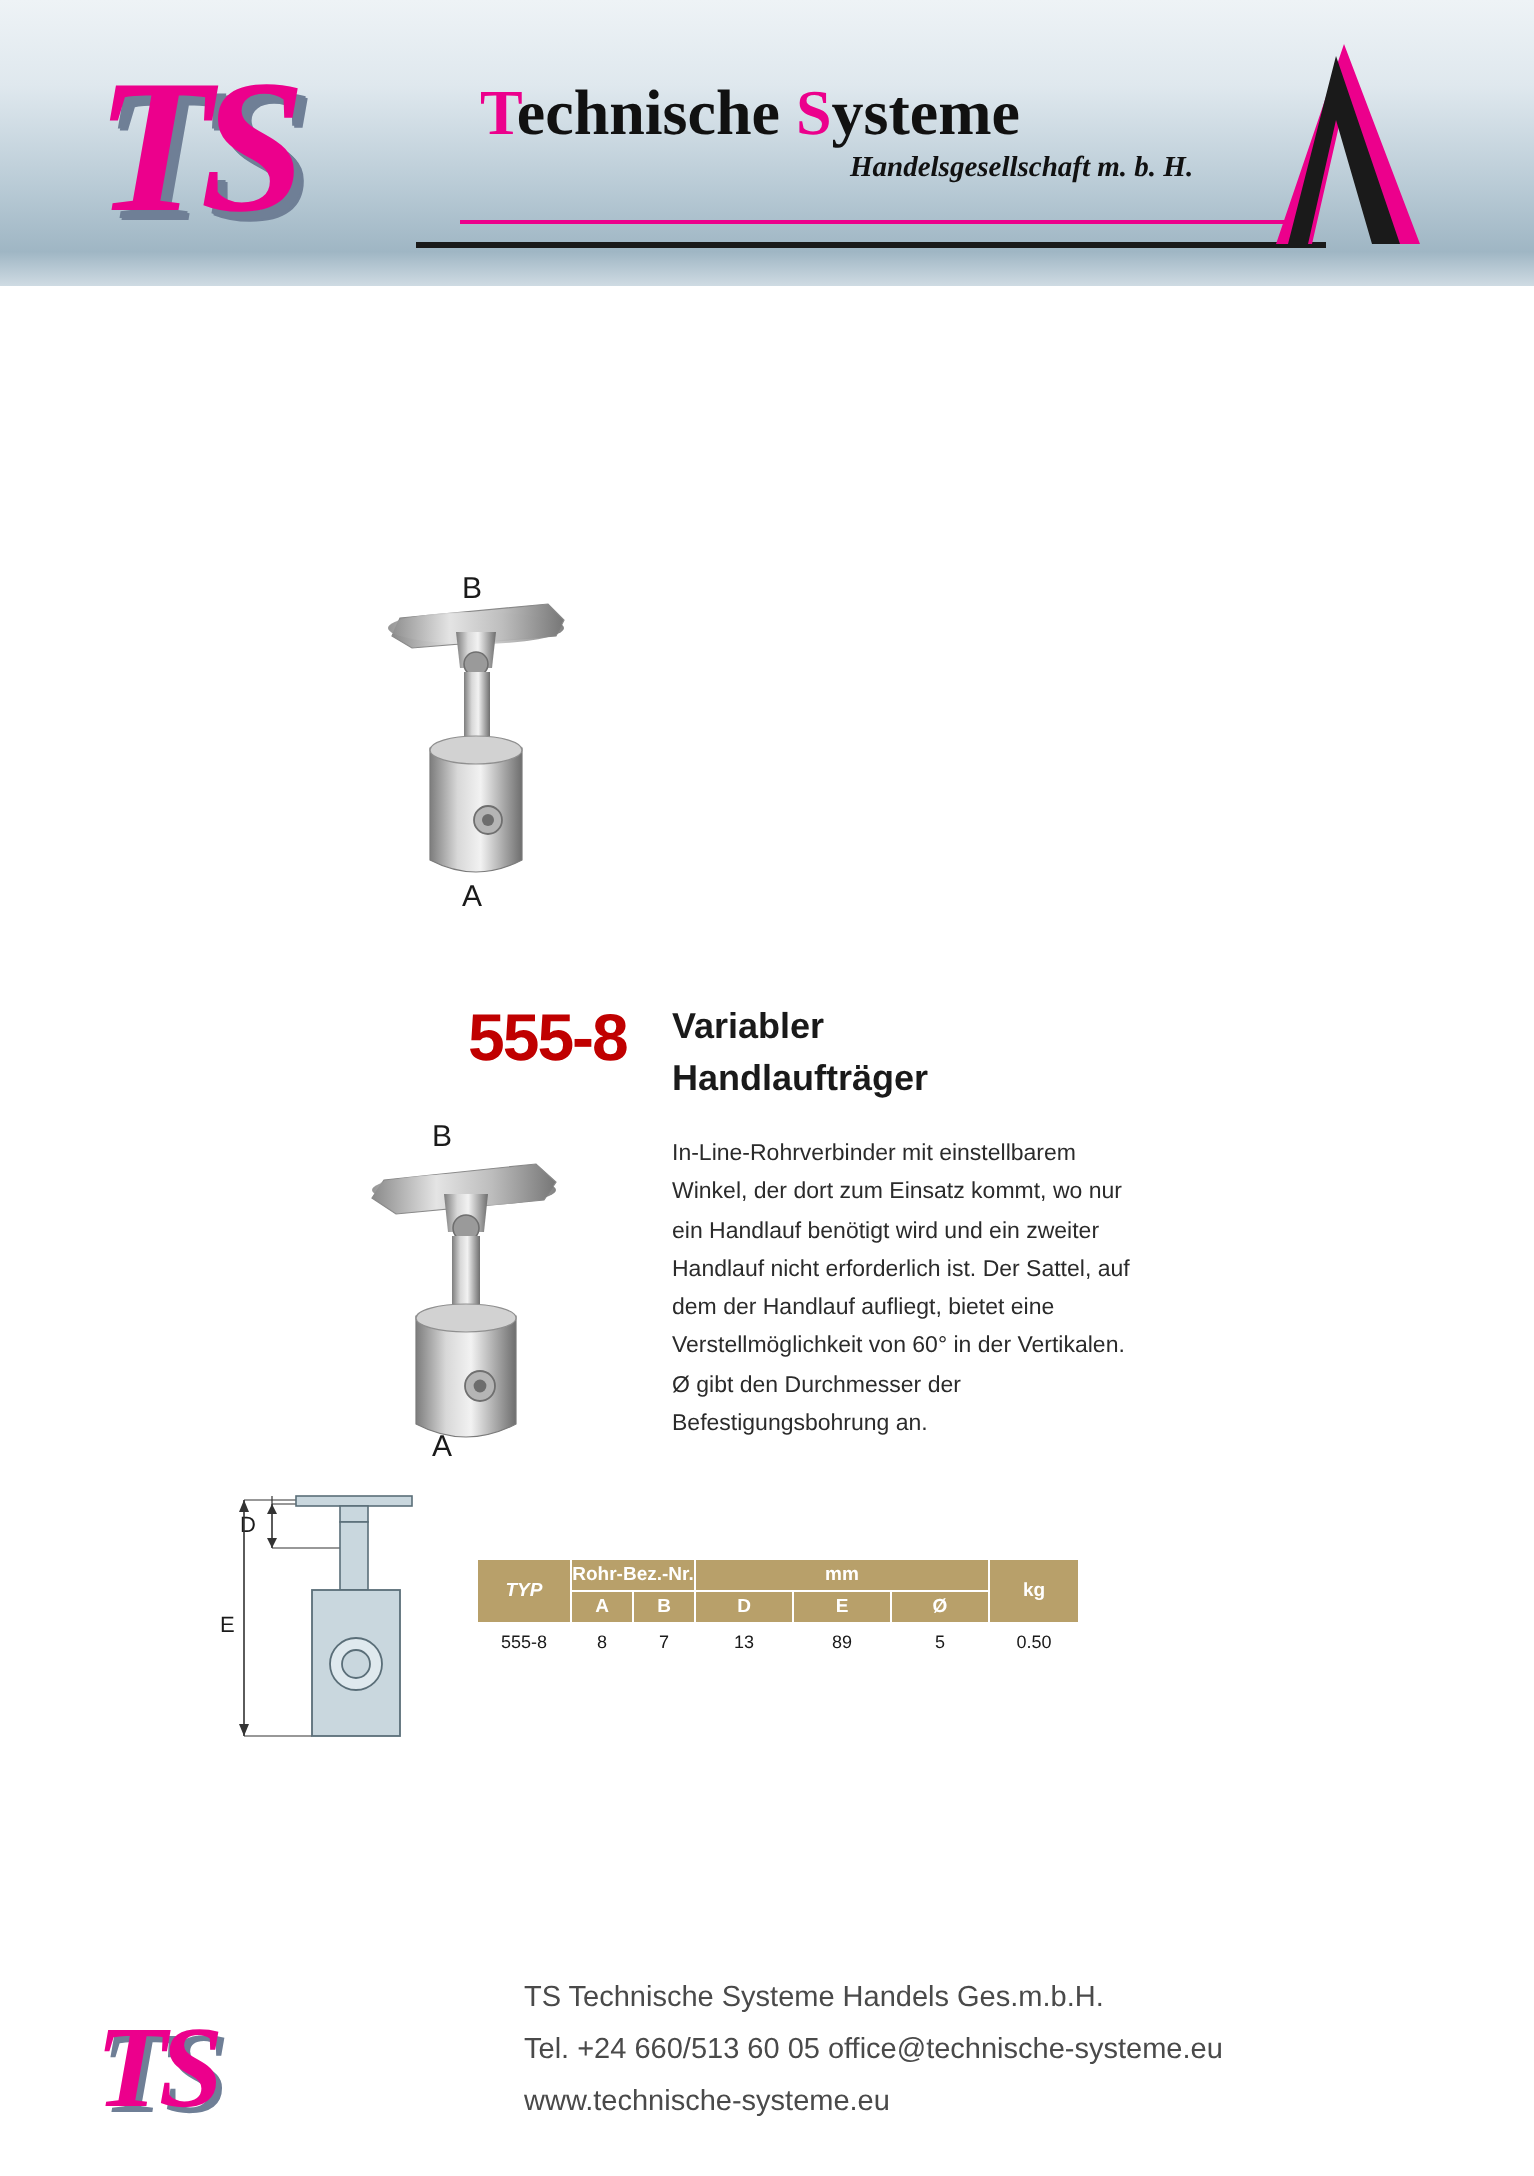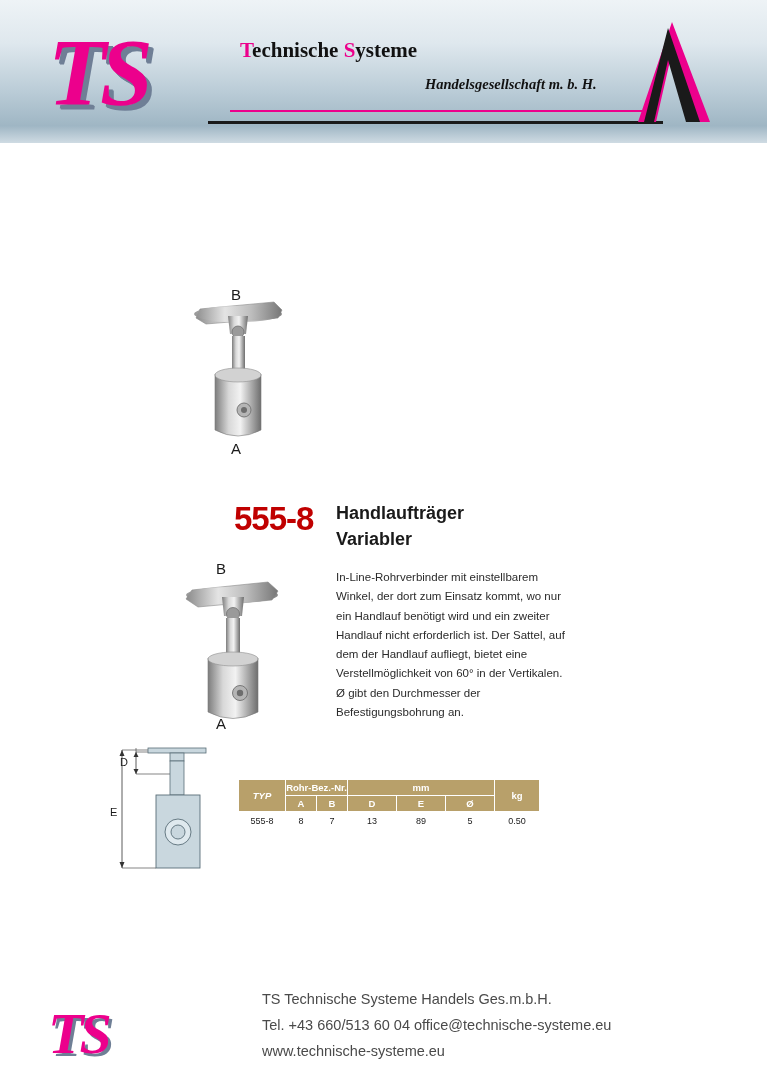--- a/index.html
+++ b/index.html
@@ -48,21 +48,21 @@
     line-height: 110px;
     letter-spacing: -6px;
     color: #ec008c;
     text-shadow: 4px 4px 0 #6f7f96, 5px 5px 0 #6f7f96;
   }
   .brand-title {
     position: absolute;
     left: 240px;
     top: 38px;
     font-family: "Liberation Serif", serif;
-    font-size: 21px;
+    font-size: 32px;
     font-weight: bold;
     color: #111111;
     white-space: nowrap;
   }
   .brand-title .cap {
     color: #ec008c;
   }
   .brand-sub {
     position: absolute;
     left: 425px;
@@ -299,22 +299,22 @@
   <path d="M33,92 L79,92 L79,148 Q56,160 33,148 Z" fill="url(#mtl1)" stroke="#7a7a7a" stroke-width="0.6"></path>
   <ellipse cx="56" cy="93" rx="23" ry="7" fill="#d2d2d2" stroke="#8f8f8f" stroke-width="0.6"></ellipse>
   <circle cx="62" cy="128" r="7" fill="#b5b5b5" stroke="#6f6f6f" stroke-width="0.9"></circle>
   <circle cx="62" cy="128" r="3" fill="#6d6d6d"></circle>
 </svg>
 
 <div class="label-a-top">A</div>
 
 <div class="art-no">555-8</div>
 <div class="prod-title">
+  <div>Variabler</div>
   <div>Handlaufträger</div>
-  <div>Variabler</div>
 </div>
 <div class="prod-desc">In-Line-Rohrverbinder mit einstellbarem Winkel, der dort zum Einsatz kommt, wo nur ein Handlauf benötigt wird und ein zweiter Handlauf nicht erforderlich ist. Der Sattel, auf dem der Handlauf aufliegt, bietet eine Verstellmöglichkeit von 60° in der Vertikalen. Ø gibt den Durchmesser der Befestigungsbohrung an.</div>
 
 <div class="label-b-mid">B</div>
 
 <svg class="photo-mid" viewBox="0 0 130 180">
   <path d="M24,30 L100,22 L110,31 L104,40 L30,47 L18,39 Z" fill="url(#mtl2)" stroke="#8a8a8a" stroke-width="0.6"></path>
   <ellipse cx="64" cy="35" rx="46" ry="8" fill="url(#mtl2)" opacity="0.9"></ellipse>
   <path d="M54,37 L76,37 L74,56 L56,56 Z" fill="url(#mtl1)"></path>
   <circle cx="65" cy="54" r="6.5" fill="#9a9a9a" stroke="#6f6f6f" stroke-width="0.8"></circle>
@@ -382,15 +382,15 @@
     </tr>
   </tbody>
 </table>
 
 <div class="footer-logo">
   <div class="ts-text-sm">TS</div>
 </div>
 
 <div class="footer-text">
   <div>TS Technische Systeme Handels Ges.m.b.H.</div>
-  <div>Tel. +43 660/513 60 04 office@technische-systeme.eu</div>
+  <div>Tel. +24 660/513 60 05 office@technische-systeme.eu</div>
   <div>www.technische-systeme.eu</div>
 </div>
 
 </body></html>

